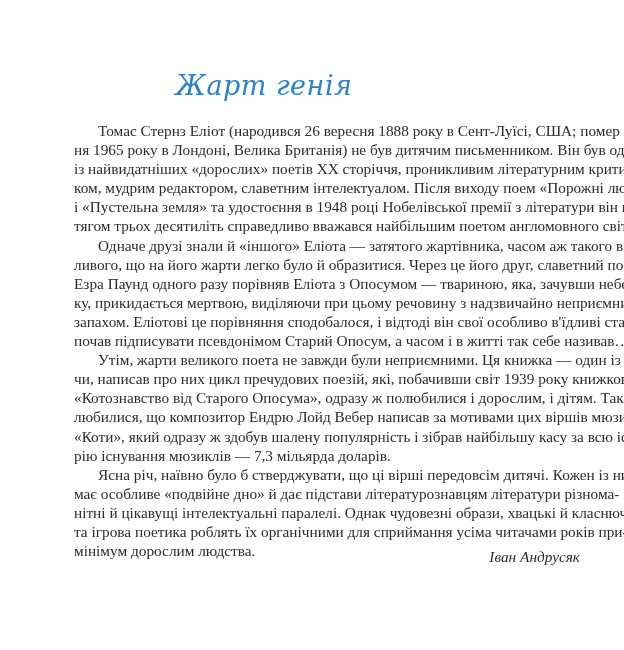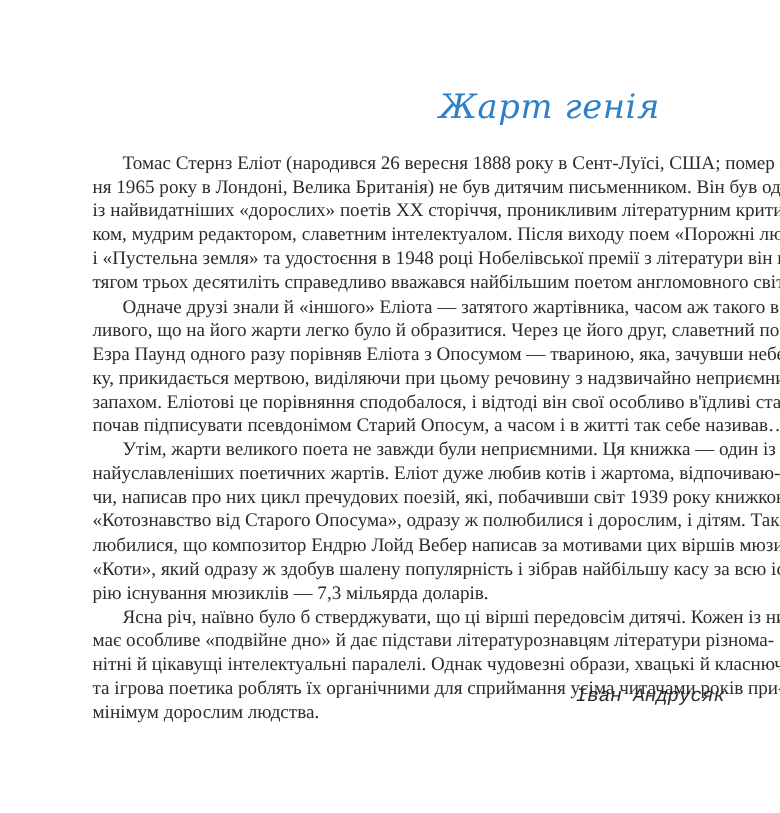--- a/index.html
+++ b/index.html
@@ -1,33 +1,33 @@
 <!DOCTYPE html>
 <html><head>
 <meta charset="utf-8">
 <style>
   html, body { margin: 0; padding: 0; background: #ffffff; }
   body { width: 624px; height: 650px; position: relative; overflow: hidden; }
   .page { position: absolute; left: 0; top: 0; width: 624px; height: 650px; background: #fff; }
   .title {
-    position: absolute; top: 70px; left: 0; width: 528px; text-align: right;
+    position: absolute; top: 70px; left: 0; width: 528px; text-align: center;
     font-family: "DejaVu Serif", serif; font-style: italic;
     font-size: 27px; color: #2e80c8; letter-spacing: 0.5px;
   }
   .body {
     position: absolute; top: 121px; left: 74px; width: 508px;
     font-family: "Liberation Serif", serif; font-size: 15.3px; line-height: 19.1px;
     color: #2b2b2b;
   }
   .line { display: block; white-space: nowrap; text-align: justify; text-align-last: justify; height: 19.1px; }
   .line.first { text-indent: 24px; }
   .line.last { text-align-last: left; }
   .signature {
     position: absolute; top: 548px; right: 44px;
-    font-family: Liberation Mono, monospace; font-style: italic; font-size: 15.3px; color: #2b2b2b;
+    font-family: Liberation Serif, serif; font-style: italic; font-size: 15.3px; color: #2b2b2b;
   }
 </style>
 </head>
 <body>
 
 <div class="page">
   <div class="title">Жарт генія</div>
 
   <div class="body">
     <div>
@@ -41,21 +41,20 @@
     <div>
       <span class="line first">Одначе друзі знали й «іншого» Еліота — затятого жартівника, часом аж такого в'їд-</span>
       <span class="line">ливого, що на його жарти легко було й образитися. Через це його друг, славетний поет</span>
       <span class="line">Езра Паунд одного разу порівняв Еліота з Опосумом — твариною, яка, зачувши небезпе-</span>
       <span class="line">ку, прикидається мертвою, виділяючи при цьому речовину з надзвичайно неприємним</span>
       <span class="line">запахом. Еліотові це порівняння сподобалося, і відтоді він свої особливо в'їдливі статті</span>
       <span class="line last">почав підписувати псевдонімом Старий Опосум, а часом і в житті так себе називав…</span>
     </div>
     <div>
       <span class="line first">Утім, жарти великого поета не завжди були неприємними. Ця книжка — один із його</span>
-      <span class="line">найуславленіших поетичних жартів. Еліот дуже любив котів і жартома, відпочиваю-</span>
       <span class="line">чи, написав про них цикл пречудових поезій, які, побачивши світ 1939 року книжкою</span>
       <span class="line">«Котознавство від Старого Опосума», одразу ж полюбилися і дорослим, і дітям. Так по-</span>
       <span class="line">любилися, що композитор Ендрю Лойд Вебер написав за мотивами цих віршів мюзикл</span>
       <span class="line">«Коти», який одразу ж здобув шалену популярність і зібрав найбільшу касу за всю істо-</span>
       <span class="line last">рію існування мюзиклів — 7,3 мільярда доларів.</span>
     </div>
     <div>
       <span class="line first">Ясна річ, наївно було б стверджувати, що ці вірші передовсім дитячі. Кожен із них</span>
       <span class="line">має особливе «подвійне дно» й дає підстави літературознавцям літератури різнома-</span>
       <span class="line">нітні й цікавущі інтелектуальні паралелі. Однак чудовезні образи, хвацькі й класнючі,</span>

